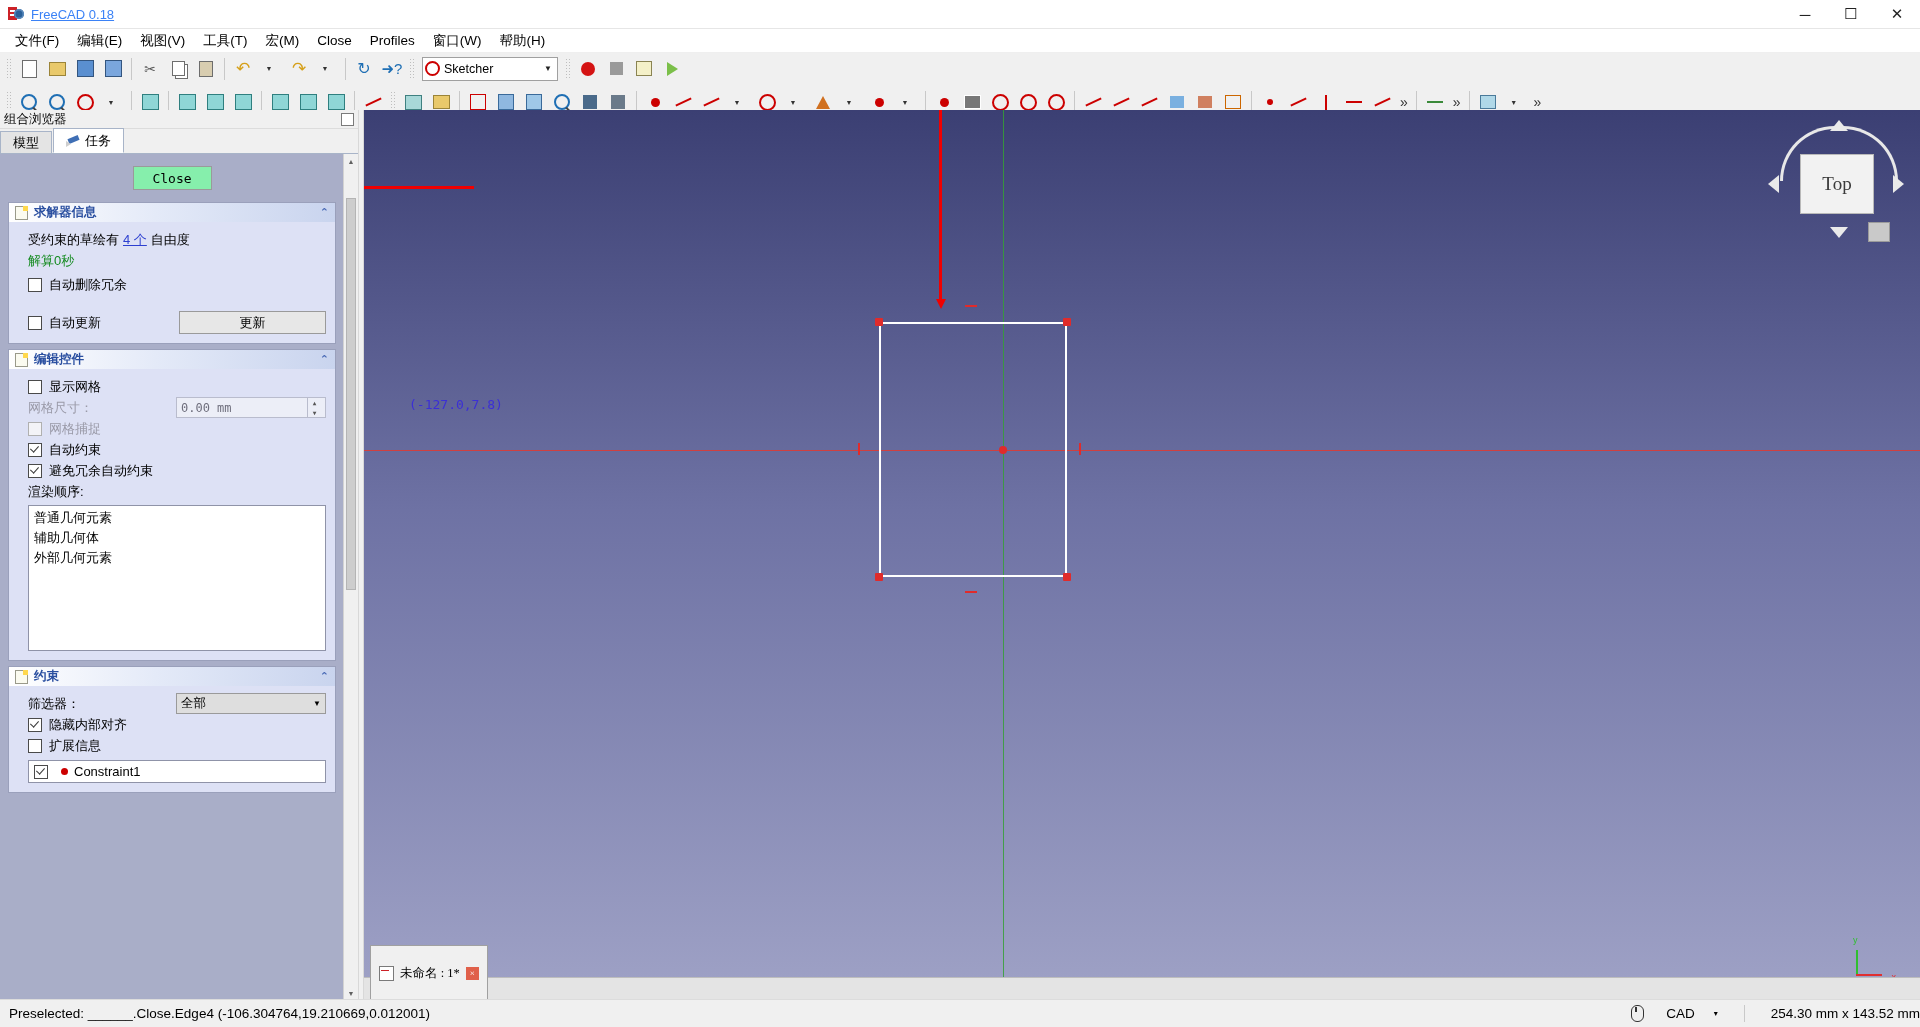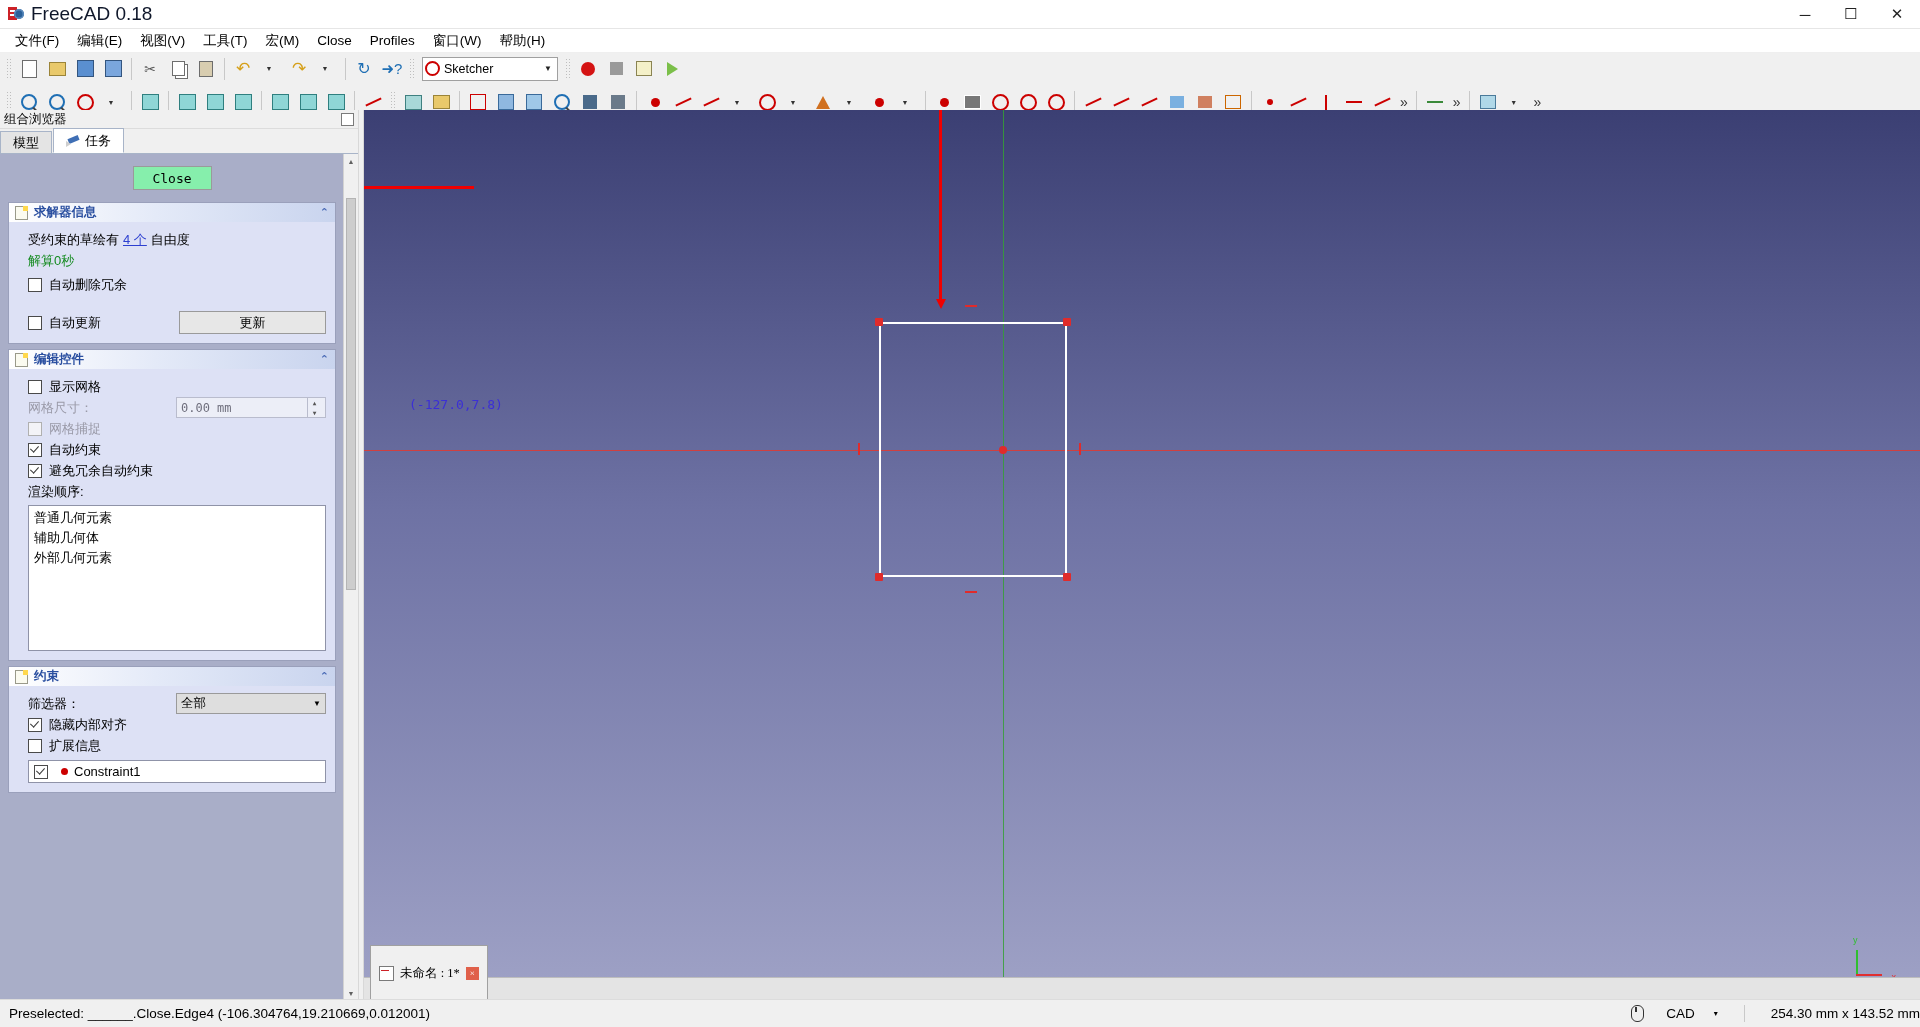--- a/index.html
+++ b/index.html
@@ -13,21 +13,21 @@
 
   
   .titlebar{height:28px;background:#ffffff;display:flex;align-items:center;
             border-bottom:1px solid #e6e6e6;position:relative;}
   .tb-icon{width:16px;height:16px;margin-left:8px;margin-right:7px;position:relative;flex:none;}
   .tb-icon .f{position:absolute;left:0;top:1px;width:9px;height:13px;background:#cc2127;}
   .tb-icon .f:after{content:"";position:absolute;left:2px;top:3px;width:5px;height:2px;background:#fff;}
   .tb-icon .f:before{content:"";position:absolute;left:2px;top:7px;width:4px;height:2px;background:#fff;}
   .tb-icon .gear{position:absolute;left:6px;top:3px;width:10px;height:10px;border-radius:50%;
                  background:#2a6099;box-shadow:0 0 0 1.5px #5b8bbd inset;}
-  .tb-title{font-size:19px;color:#0f172a;}
+  .tb-title{font-size:13px;color:#3b82f6;text-decoration:underline;}
   .tb-btns{position:absolute;right:0;top:0;height:28px;display:flex;}
   .tb-btn{width:46px;height:28px;display:flex;align-items:center;justify-content:center;
           font-size:15px;color:#222;}
 
   
   .menubar{height:23px;background:#ffffff;display:flex;align-items:center;padding-left:6px;
            border-bottom:1px solid #efefef;}
   .menu-item{padding:2px 9px;font-size:13.5px;color:#000;white-space:nowrap;}
 
   
@@ -619,20 +619,29 @@
       <div class="tick" style="left:601px;top:195px;"></div>
       <div class="tick" style="left:601px;top:481px;"></div>
       <div class="tickv" style="left:494px;top:333px;"></div>
       <div class="tickv" style="left:715px;top:333px;"></div>
 
       <div class="coordtxt">(-127.0,7.8)</div>
 
       <div class="ann-v"></div>
       <div class="ann-h" style="left:-145px;top:76px;"></div>
 
+      <div class="navcube">
+        <div class="nc-arc"></div>
+        <div class="nc-tri nc-top"></div>
+        <div class="nc-tri nc-bot"></div>
+        <div class="nc-tri nc-left"></div>
+        <div class="nc-tri nc-right"></div>
+        <div class="nc-face">Top</div>
+        <div class="nc-small"></div>
+      </div>
 
       <div class="axiscross">
         <div class="ax-y"></div>
         <div class="ax-x"></div>
         <span class="ax-lbl y">y</span>
         <span class="ax-lbl x">x</span>
       </div>
 
       <div class="tabstrip"></div>
       <div class="doctab">

